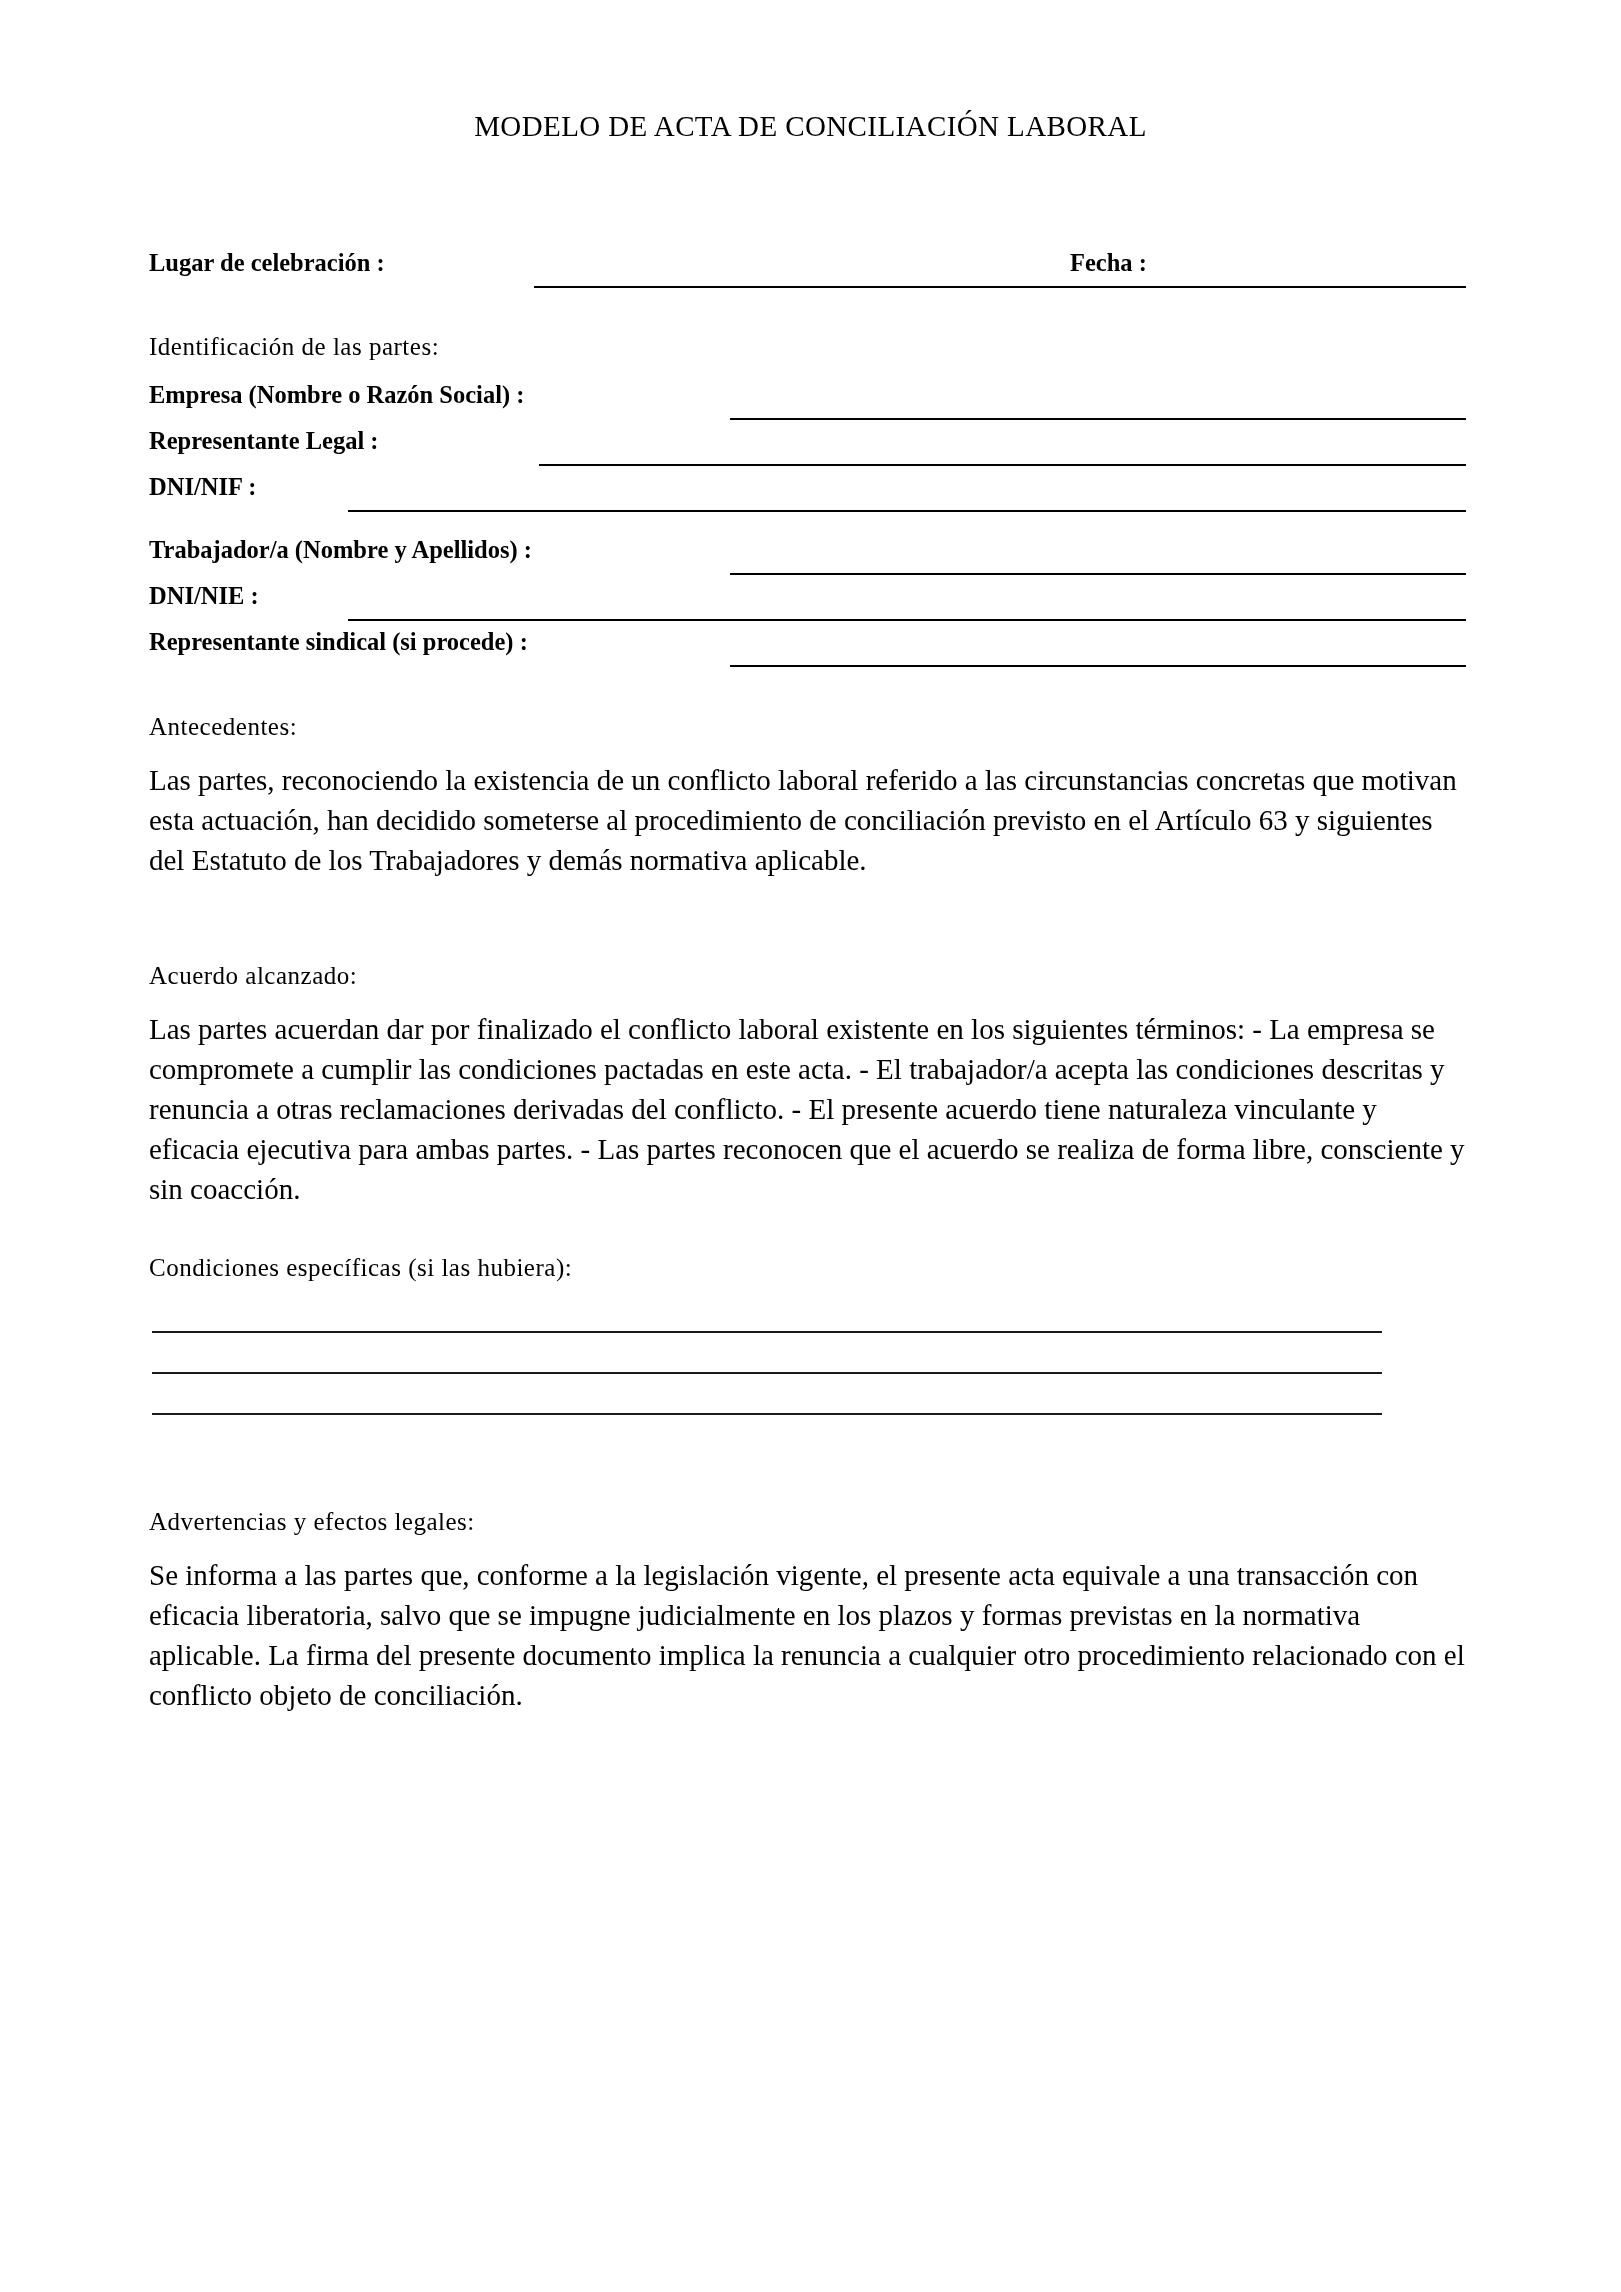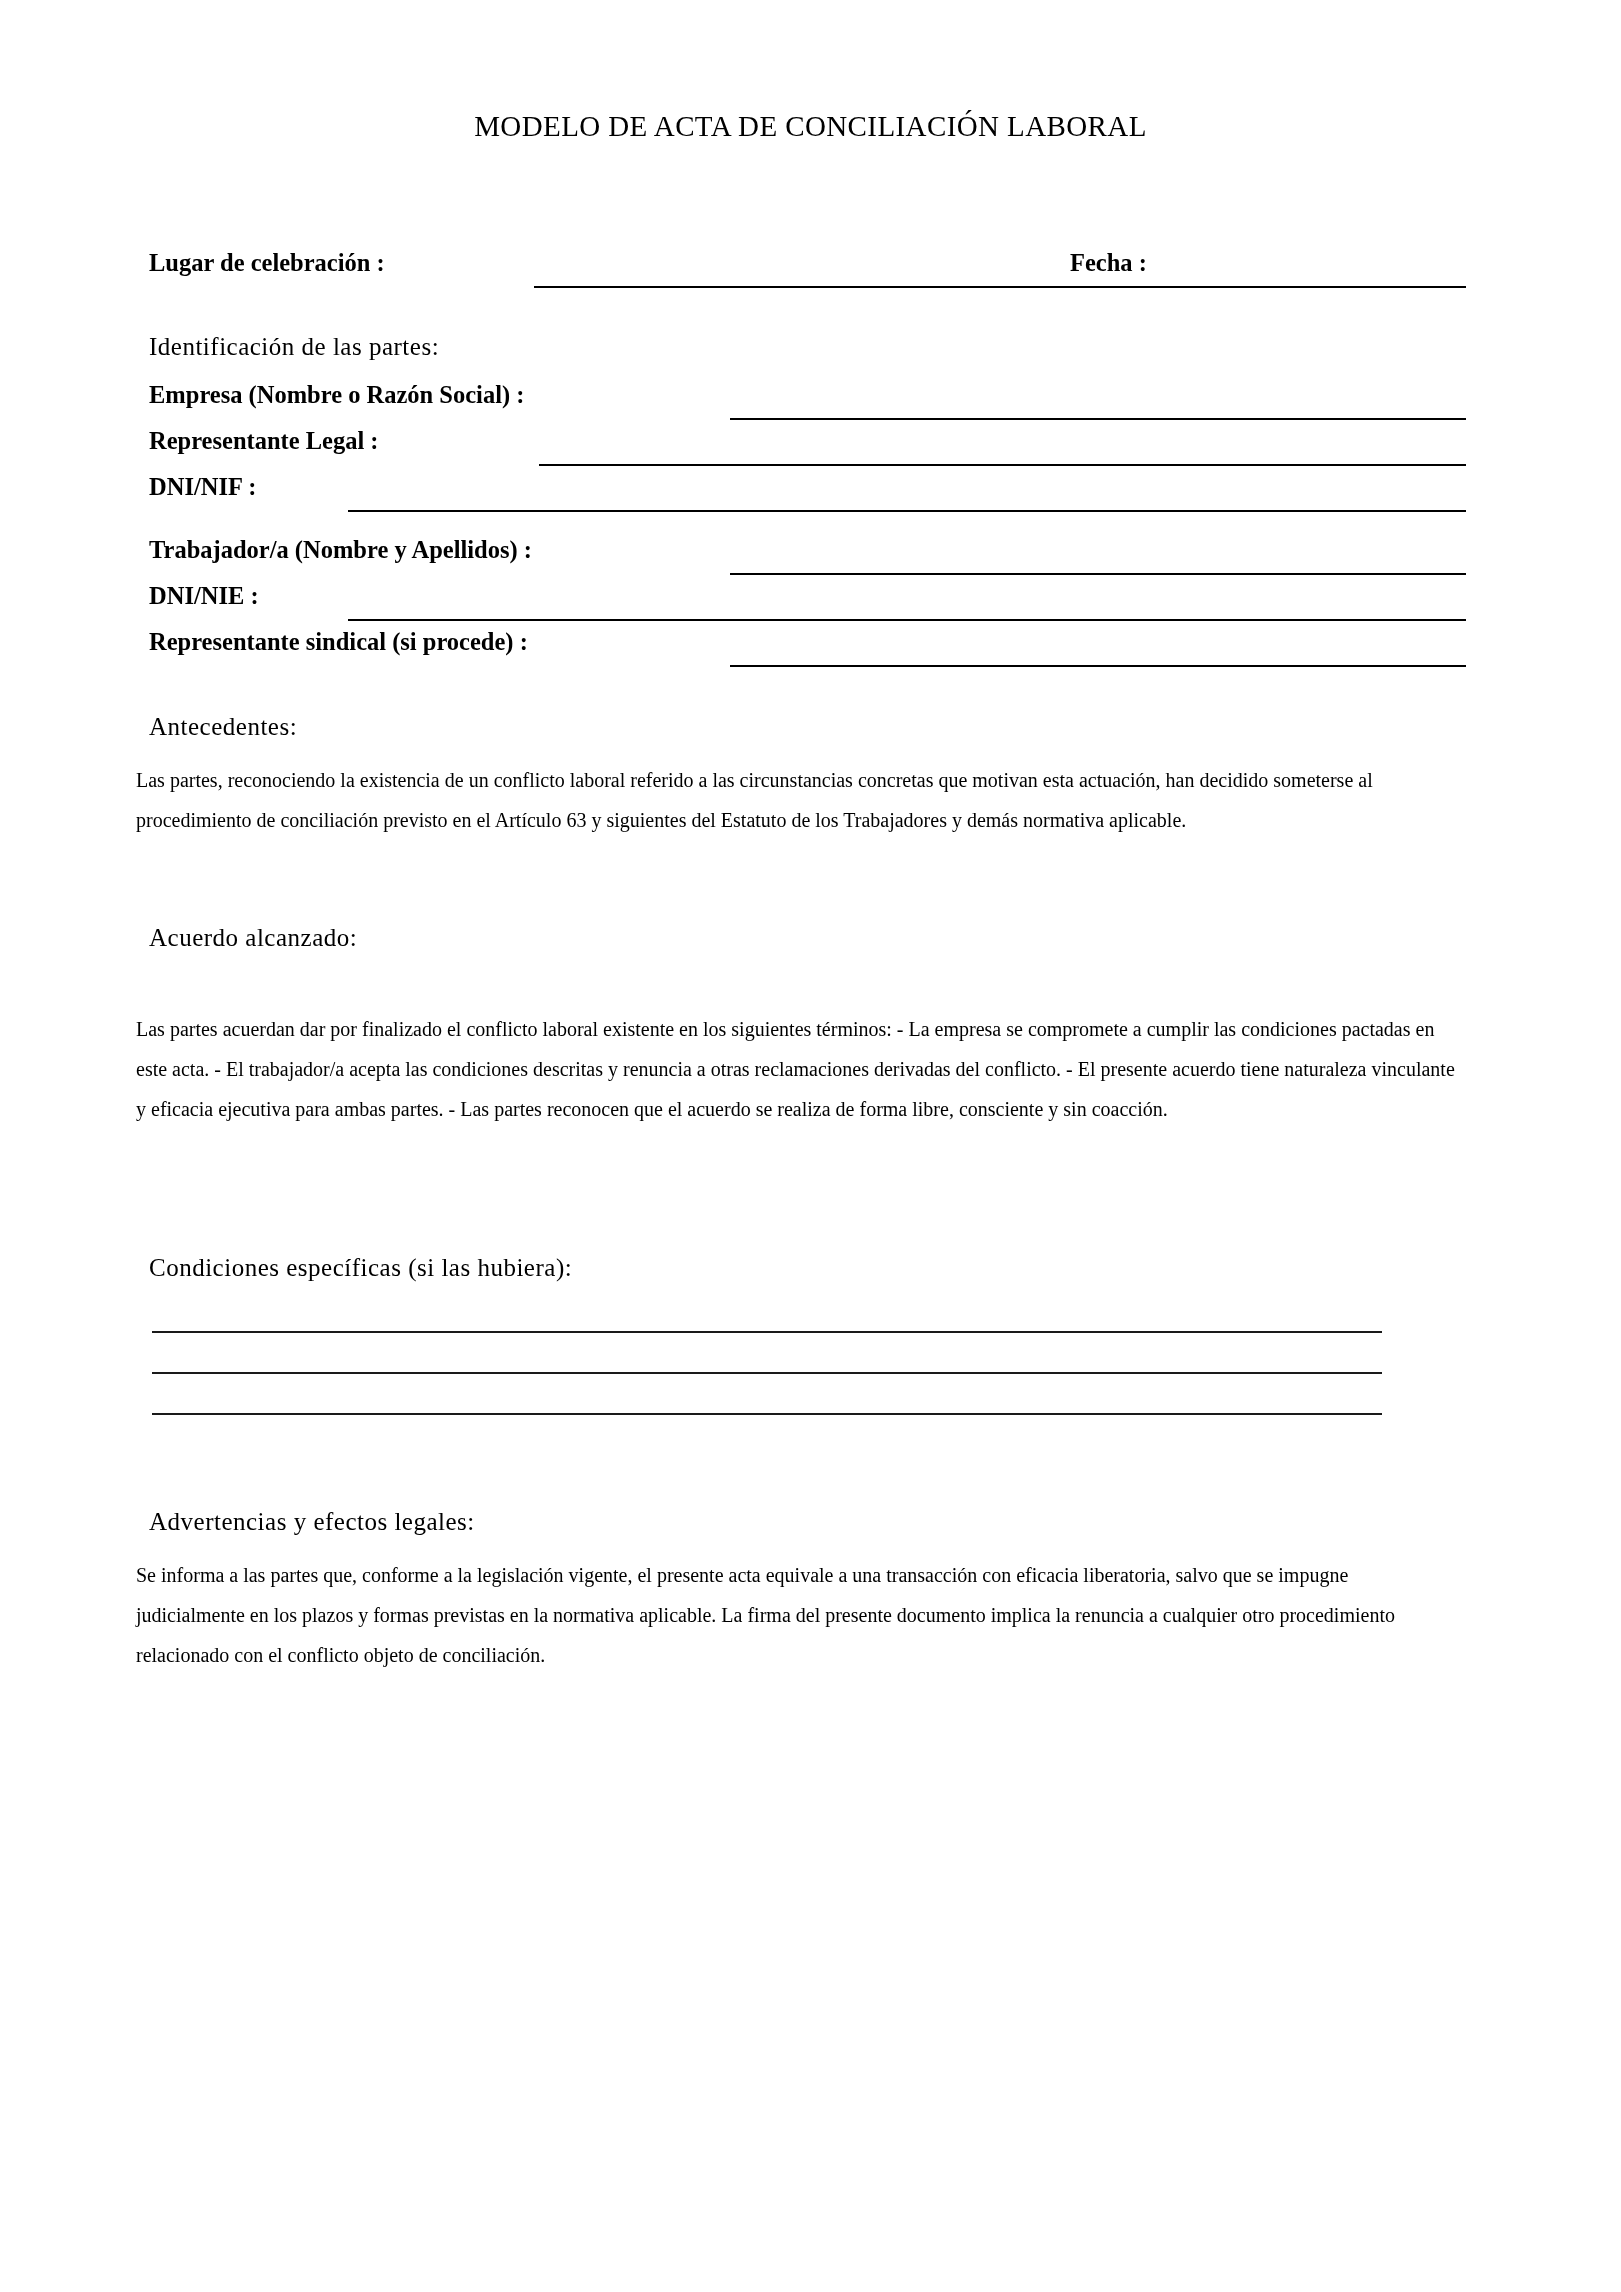--- a/index.html
+++ b/index.html
@@ -65,23 +65,23 @@
   
   .section-heading {
     position: absolute;
     left: 149px;
     font-size: 25px;
     letter-spacing: 0.5px;
     white-space: nowrap;
   }
   .body-text {
     position: absolute;
-    left: 136px;
+    left: 149px;
     width: 1321px;
-    font-size: 20px;
+    font-size: 29px;
     line-height: 40px;
     text-align: left;
   }
 
   
   .blank-line {
     position: absolute;
     left: 152px;
     width: 1230px;
     height: 0;
@@ -129,21 +129,21 @@
   </div>
 
   <div class="form-row" style="top:626px;">
     <span class="form-label">Representante sindical (si procede) :</span>
     <span class="rule" style="left:581px; width:736px;"></span>
   </div>
 
   <div class="section-heading" style="top:713px;">Antecedentes:</div>
   <div class="body-text" style="top:760px;">Las partes, reconociendo la existencia de un conflicto laboral referido a las circunstancias concretas que motivan esta actuación, han decidido someterse al procedimiento de conciliación previsto en el Artículo 63 y siguientes del Estatuto de los Trabajadores y demás normativa aplicable.</div>
 
-  <div class="section-heading" style="top:924px;">Acuerdo alcanzado:</div>
+  <div class="section-heading" style="top:962px;">Acuerdo alcanzado:</div>
   <div class="body-text" style="top:1009px;">Las partes acuerdan dar por finalizado el conflicto laboral existente en los siguientes términos: - La empresa se compromete a cumplir las condiciones pactadas en este acta. - El trabajador/a acepta las condiciones descritas y renuncia a otras reclamaciones derivadas del conflicto. - El presente acuerdo tiene naturaleza vinculante y eficacia ejecutiva para ambas partes. - Las partes reconocen que el acuerdo se realiza de forma libre, consciente y sin coacción.</div>
 
   <div class="section-heading" style="top:1254px;">Condiciones específicas (si las hubiera):</div>
 
   <div class="blank-line" style="top:1331px;"></div>
   <div class="blank-line" style="top:1372px;"></div>
   <div class="blank-line" style="top:1413px;"></div>
 
   <div class="section-heading" style="top:1508px;">Advertencias y efectos legales:</div>
   <div class="body-text" style="top:1555px;">Se informa a las partes que, conforme a la legislación vigente, el presente acta equivale a una transacción con eficacia liberatoria, salvo que se impugne judicialmente en los plazos y formas previstas en la normativa aplicable. La firma del presente documento implica la renuncia a cualquier otro procedimiento relacionado con el conflicto objeto de conciliación.</div>

